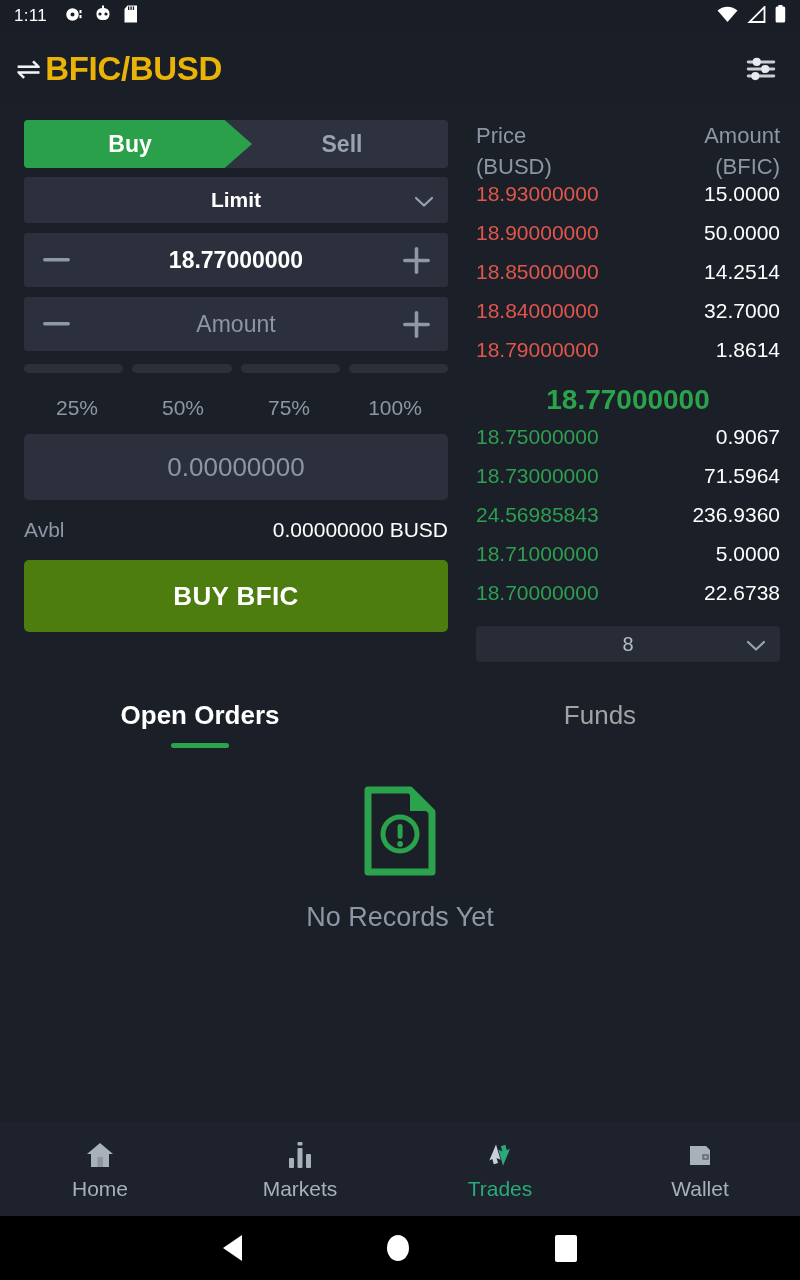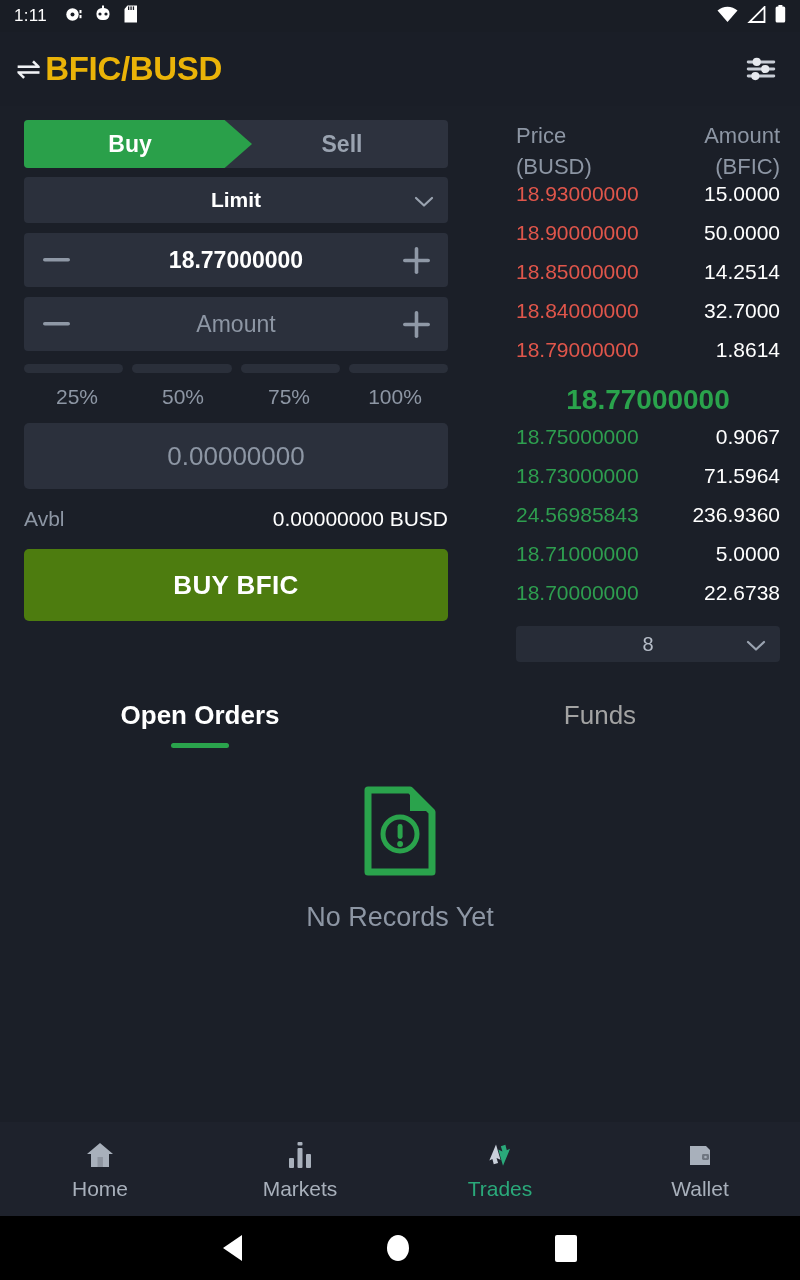--- a/index.html
+++ b/index.html
@@ -42,21 +42,21 @@
   }
   .appbar-spacer { flex: 1; }
   .sliders-icon { width: 34px; height: 34px; display:block; }
 
   
   .content {
     flex: 1; display: flex; flex-direction: column;
     background: #1b1f28;
     min-height: 0;
   }
-  .trade-area { display: flex; padding: 14px 10px 0 10px; gap: 40px; }
+  .trade-area { display: flex; padding: 14px 10px 0 10px; }
 
   
   .order-form { width: 452px; flex: none; padding: 0 14px; }
 
   .side-tabs {
     position: relative; height: 48px;
     background: #2d323e; border-radius: 4px;
     display: flex; overflow: hidden;
   }
   .side-tab {
@@ -91,21 +91,21 @@
     color: #8f98a6;
   }
   .step-val {
     flex: 1; text-align: center; font-size: 23px;
     font-weight: bold; color: #ffffff;
   }
   .step-val.placeholder { color: #8d96a4; font-weight: normal; }
 
   .pct-bars { display: flex; gap: 9px; margin-top: 13px; }
   .pct-bar { flex: 1; height: 9px; background: #2a2f3a; border-radius: 5px; }
-  .pct-labels { display: flex; margin-top: 12px; }
+  .pct-labels { display: flex; margin-top: 23px; }
   .pct-label {
     flex: 1; text-align: center; color: #8d96a4; font-size: 21px;
   }
 
   .total-box {
     margin-top: 14px; height: 66px;
     background: #2b303c; border-radius: 5px;
     display: flex; align-items: center; justify-content: center;
     color: #8d96a4; font-size: 26px;
   }

